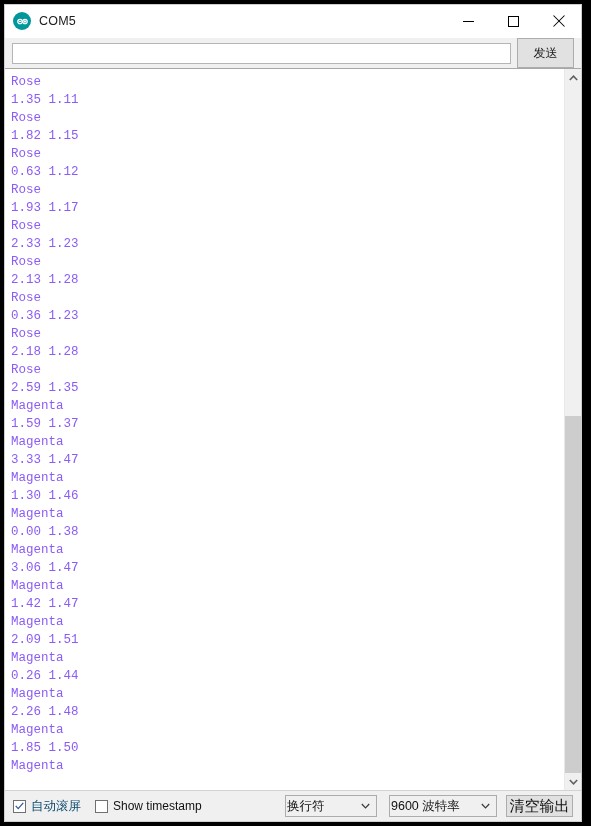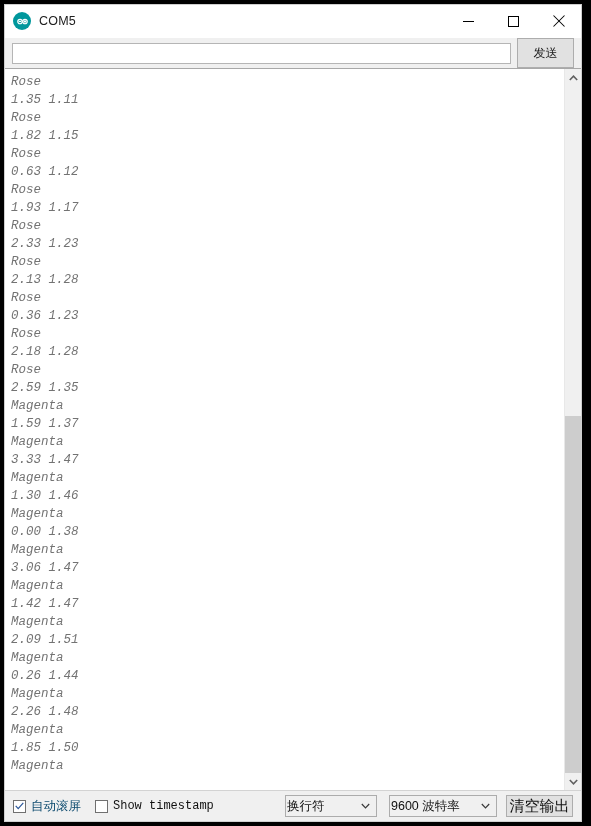--- a/index.html
+++ b/index.html
@@ -120,25 +120,24 @@
     border-top: 1px solid #a8a8a8;
     display: flex;
     overflow: hidden;
   }
   #output {
     flex: 1 1 auto;
     padding: 4px 0 0 6px;
     font-family: "Liberation Mono", "DejaVu Sans Mono", monospace;
     font-size: 12.5px;
     line-height: 18px;
-    color: #737373;
+    color: #8b5cf6;
     white-space: pre;
     overflow: hidden;
     box-sizing: border-box;
-    font-style: italic;
   }
   .out-line { height: 18px; }
 
   
   #scrollbar {
     width: 17px;
     min-width: 17px;
     background: #f0f0f0;
     border-left: 1px solid #e8e8e8;
     display: flex;
@@ -195,21 +194,21 @@
     margin-right: 5px;
     flex: 0 0 auto;
   }
   .chk-box svg { display: block; }
   .chk-label-cn {
     font-size: 12.5px;
     color: #0c4a6e;
     white-space: nowrap;
   }
   .chk-label-mono {
-    font-family: Liberation Mono, monospace;
+    font-family: Liberation Sans, sans-serif;
     font-size: 12px;
     color: #101010;
     white-space: nowrap;
   }
   #spacer { flex: 1 1 auto; }
 
   .combo {
     height: 22px;
     background: #f0f0f0;
     border: 1px solid #acacac;

